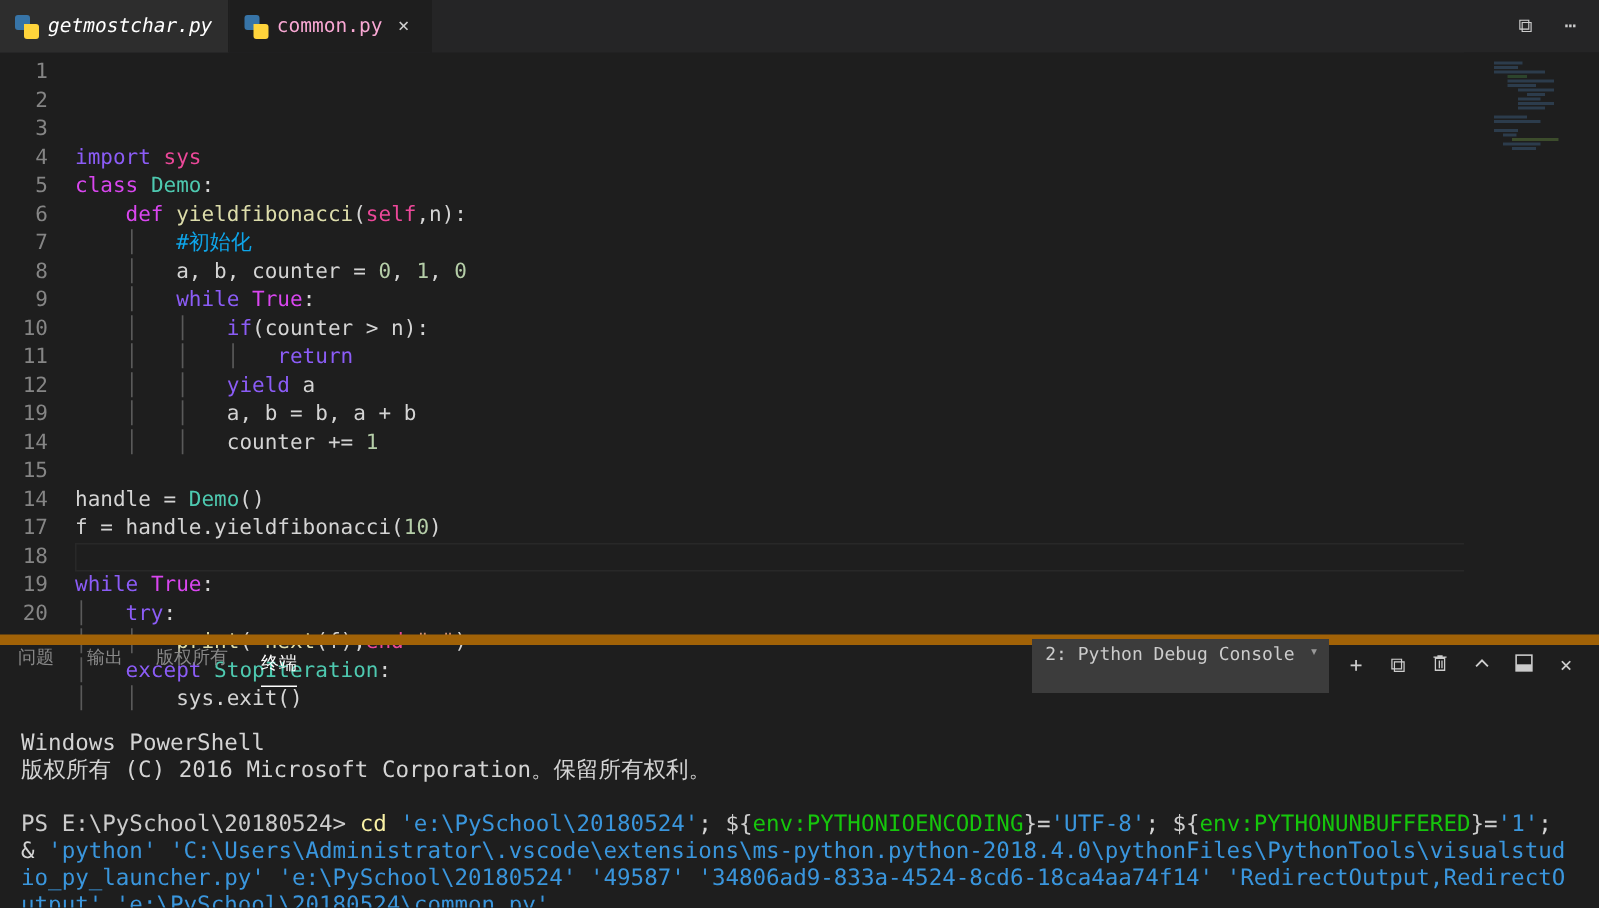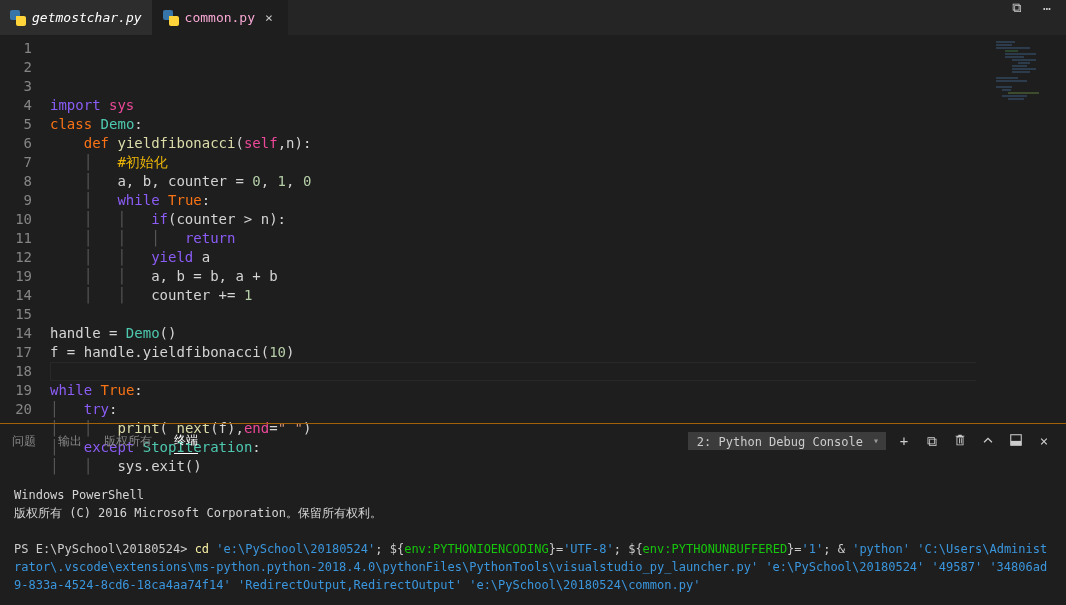--- a/index.html
+++ b/index.html
@@ -1,17 +1,17 @@
 <!DOCTYPE html>
 <html><head>
 <meta charset="utf-8">
 <style>
 *{margin:0;padding:0;box-sizing:border-box}
 body{width:1066px;height:605px;background:#1e1e1e;font-family:"Segoe UI",Consolas,monospace;font-size:13px;color:#d4d4d4;overflow:hidden}
-.tabs{height:35px;background:#252526;display:flex;align-items:flex-start;position:relative}
+.tabs{height:35px;background:#252526;display:flex;align-items:center;position:relative}
 .tab{display:flex;align-items:center;padding:0 10px;background:#2d2d2d;border-right:1px solid #1e1e1e;cursor:pointer;gap:6px;height:35px}
 .tab.active{background:#1e1e1e}
 .tab-label{color:#fff;font-style:italic}
 .tab.active .tab-label{font-style:normal;color:#f9a8d4}
 .tab .close{width:16px;height:16px;display:flex;align-items:center;justify-content:center;color:#ccc;opacity:0;border-radius:3px}
 .tab.active .close{opacity:1}
 .tab-actions{margin-left:auto;display:flex;align-items:center;padding-right:8px;gap:8px;color:#ccc}
 .tab-actions .act{width:22px;text-align:center;cursor:pointer}
 .py-icon{width:16px;height:16px;position:relative;display:inline-block}
 .py-icon::before{content:"";position:absolute;width:10px;height:10px;background:#3774a7;border-radius:2px 2px 0 2px;top:0;left:0}
@@ -25,32 +25,32 @@
 .mini-blob{position:absolute;top:6px;right:8px;left:20px}
 .mini-line{height:2px;margin-bottom:1px;background:#3a5a7a;opacity:.5}
 .mini-line.k{background:#3a5a7a}
 .mini-line.s{background:#5a7a3a;width:40%}
 .mini-line.c{background:#3a6a3a;width:30%}
 .kw{color:#8b5cf6}
 .fn{color:#dcdcaa}
 .cl{color:#4ec9b0}
 .st{color:#ce9178}
 .nm{color:#b5cea8}
-.cm{color:#eab308}
-.bl{color:#f97316}
+.cm{color:#0ea5e9}
+.bl{color:#d946ef}
 .va{color:#ec4899}
 .box-ch{color:#5a5a5a}
-.panel-tabs{height:35px;display:flex;align-items:center;padding:0 12px;gap:22px;color:#888;border-top:1px solid #a16207;position:relative}
+.panel-tabs{height:35px;display:flex;padding:0 12px;gap:22px;color:#888;border-top:7px solid #a16207;position:relative}
 .ptab{cursor:pointer;font-size:12px}
 .ptab.active{color:#fff;border-bottom:1px solid #fff;padding-bottom:4px;margin-top:4px}
 .panel-right{margin-left:auto;display:flex;align-items:center;gap:8px}
-.sel{background:#3c3c3c;border:1px solid #3c3c3c;color:#ccc;padding:2px 22px 2px 8px;font-size:12px;height:18px;position:relative}
+.sel{background:#3c3c3c;border:1px solid #3c3c3c;color:#ccc;padding:2px 22px 2px 8px;font-size:12px;height:36px;position:relative}
 .sel::after{content:"▾";position:absolute;right:6px;top:2px;color:#999;font-size:10px}
 .picon{width:20px;color:#ccc;text-align:center;cursor:pointer;font-size:14px}
-.terminal{padding:10px 14px;font-family:Consolas,monospace;font-size:12px;line-height:18px;height:147px;overflow:hidden;white-space:pre-wrap;word-break:break-all}
+.terminal{padding:10px 14px;font-family:Consolas,monospace;font-size:15px;line-height:18px;height:147px;overflow:hidden;white-space:pre-wrap;word-break:break-all}
 .t-yellow{color:#f9f1a5}
 .t-cyan{color:#3a96dd}
 .t-green{color:#16c60c}
 .t-white{color:#ccc}
 </style>
 </head>
 <body>
 
 <div class="tabs">
   <div class="tab">

